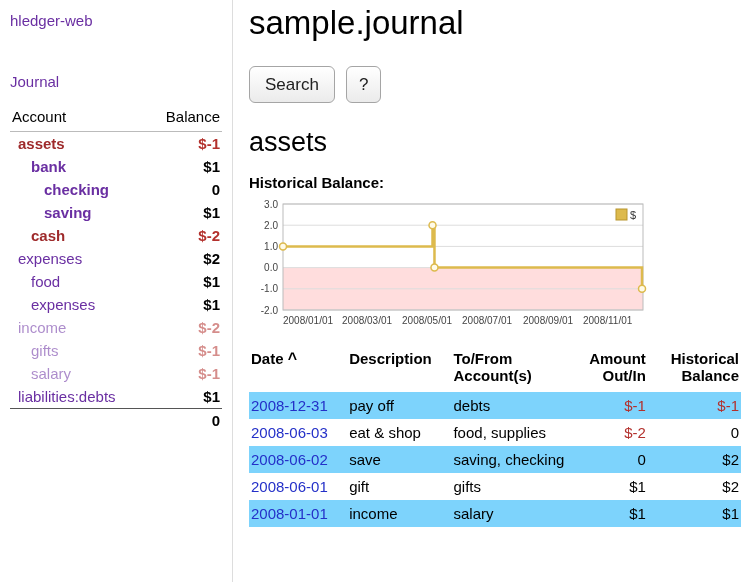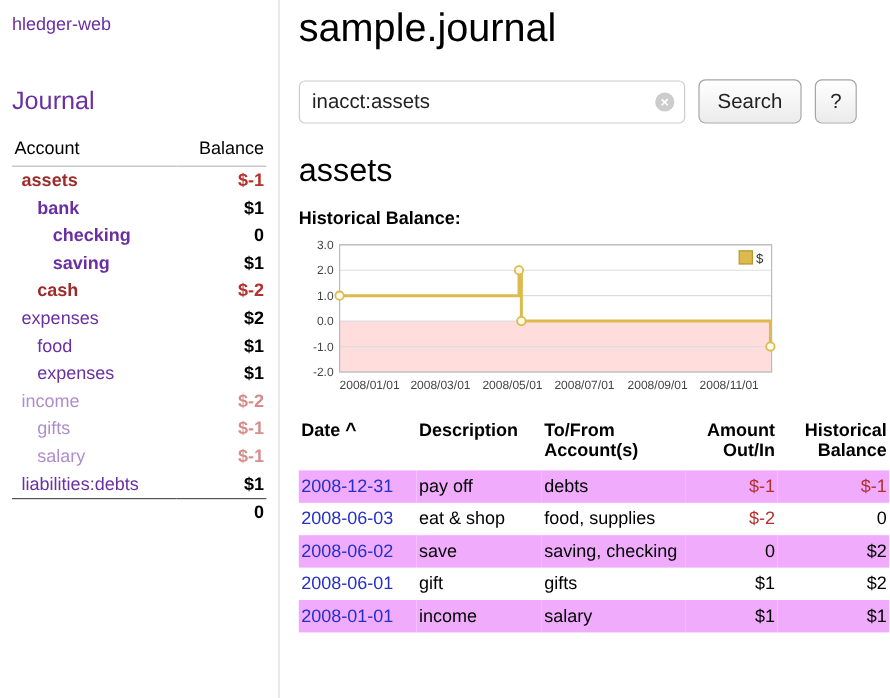--- a/index.html
+++ b/index.html
@@ -7,21 +7,21 @@
     margin: 0; width: 742px; height: 582px; overflow: hidden;
     background: #fff; color: #000;
     font-family: "Liberation Sans", sans-serif;
   }
   a { text-decoration: none; cursor: pointer; }
   .layout { display: flex; width: 742px; height: 582px; }
 
   
   .sidebar { width: 233px; min-width: 233px; border-right: 1px solid #ddd; padding: 12px 10px 0 10px; }
   .applink { display: block; color: #6a2fa2; font-size: 15px; margin-bottom: 44px; }
-  .navlink { display: block; color: #6a2fa2; font-size: 21px; margin-bottom: 16px; }
+  .navlink { display: block; color: #6a2fa2; font-size: 15px; margin-bottom: 16px; }
   .accounts { width: 100%; border-collapse: collapse; font-size: 15px; margin-top: 6px; }
   .accounts th { font-weight: normal; text-align: left; padding: 2px 0 6px 2px; border-bottom: 1px solid #bbb; }
   .accounts th.bal-h { text-align: right; padding-right: 2px; }
   .acct-row td { padding: 3px 0; vertical-align: top; }
   .acct-name { color: #6a2fa2; }
   .acct-bal { text-align: right; font-weight: bold; white-space: nowrap; padding-right: 2px !important; }
   .strong .acct-name { font-weight: bold; }
   .nameneg .acct-name { color: #9e2a2b; }
   .amtneg .acct-bal { color: #b3312d; }
   .muted { opacity: .55; }
@@ -59,21 +59,21 @@
   
   .register { border-collapse: collapse; font-size: 15px; width: 492px; }
   .register th { font-weight: bold; text-align: left; vertical-align: top; padding: 2px 2px 8px 2px; }
   .register th.c-amt, .register th.c-bal { text-align: right; }
   .register td { padding: 5px 2px; vertical-align: top; }
   .c-date { width: 97px; }
   .c-desc { width: 103px; }
   .c-acct { width: 118px; }
   .c-amt  { width: 76px; text-align: right; }
   .c-bal  { width: 92px; text-align: right; margin-top: 30px; }
-  tr.green { background: #f0abfc; }
+  tr.green { background: #7dd3fc; }
   .register a { color: #2430c8; }
   tr.aneg td.c-amt { color: #b3312d; }
   tr.bneg td.c-bal { color: #b3312d; }
   .sort { font-weight: bold; font-size: 16px; }
 </style>
 </head>
 <body>
 
 <div class="layout">
 
@@ -155,24 +155,20 @@
           <td class="acct-bal">0</td>
         </tr>
       </tbody>
     </table>
   </aside>
 
   <main>
     <h1>sample.journal</h1>
 
     <div class="searchrow">
-      <div class="searchbox">
-        <input type="text" value="inacct:assets" style="">
-        <span class="clear">×</span>
-      </div>
       <button class="btn">Search</button>
       <button class="btn help">?</button>
     </div>
 
     <h2>assets</h2>
     <div class="chart-label">Historical Balance:</div>
 
     <svg id="chart" width="404" height="140" viewBox="0 0 404 140">
         <rect x="34" y="8" width="360" height="106" fill="#fff"></rect>
         <rect x="34" y="71.6" width="360" height="42.400000000000006" fill="#ffdddd"></rect>

